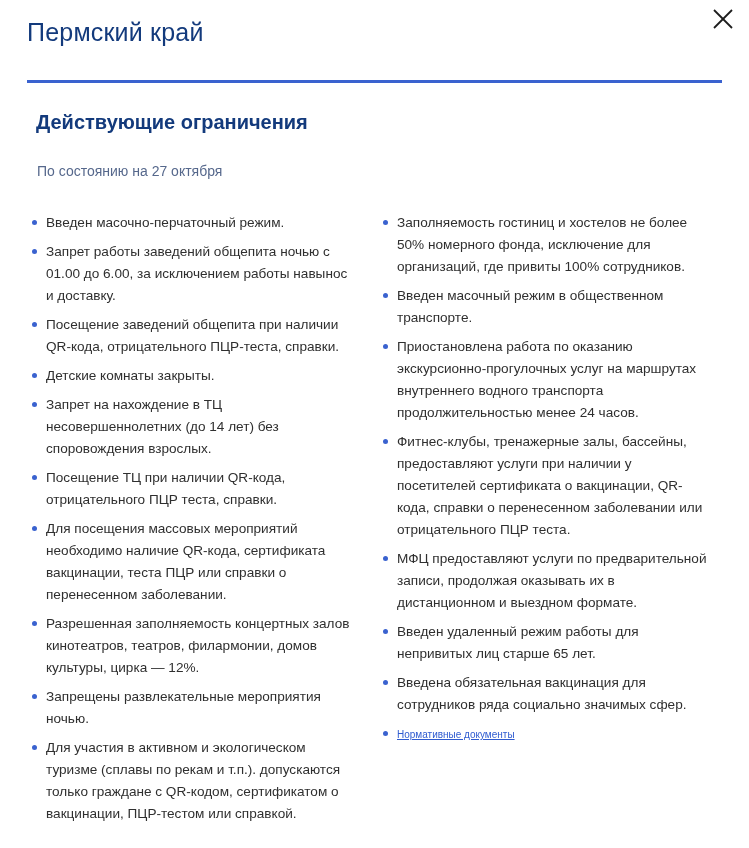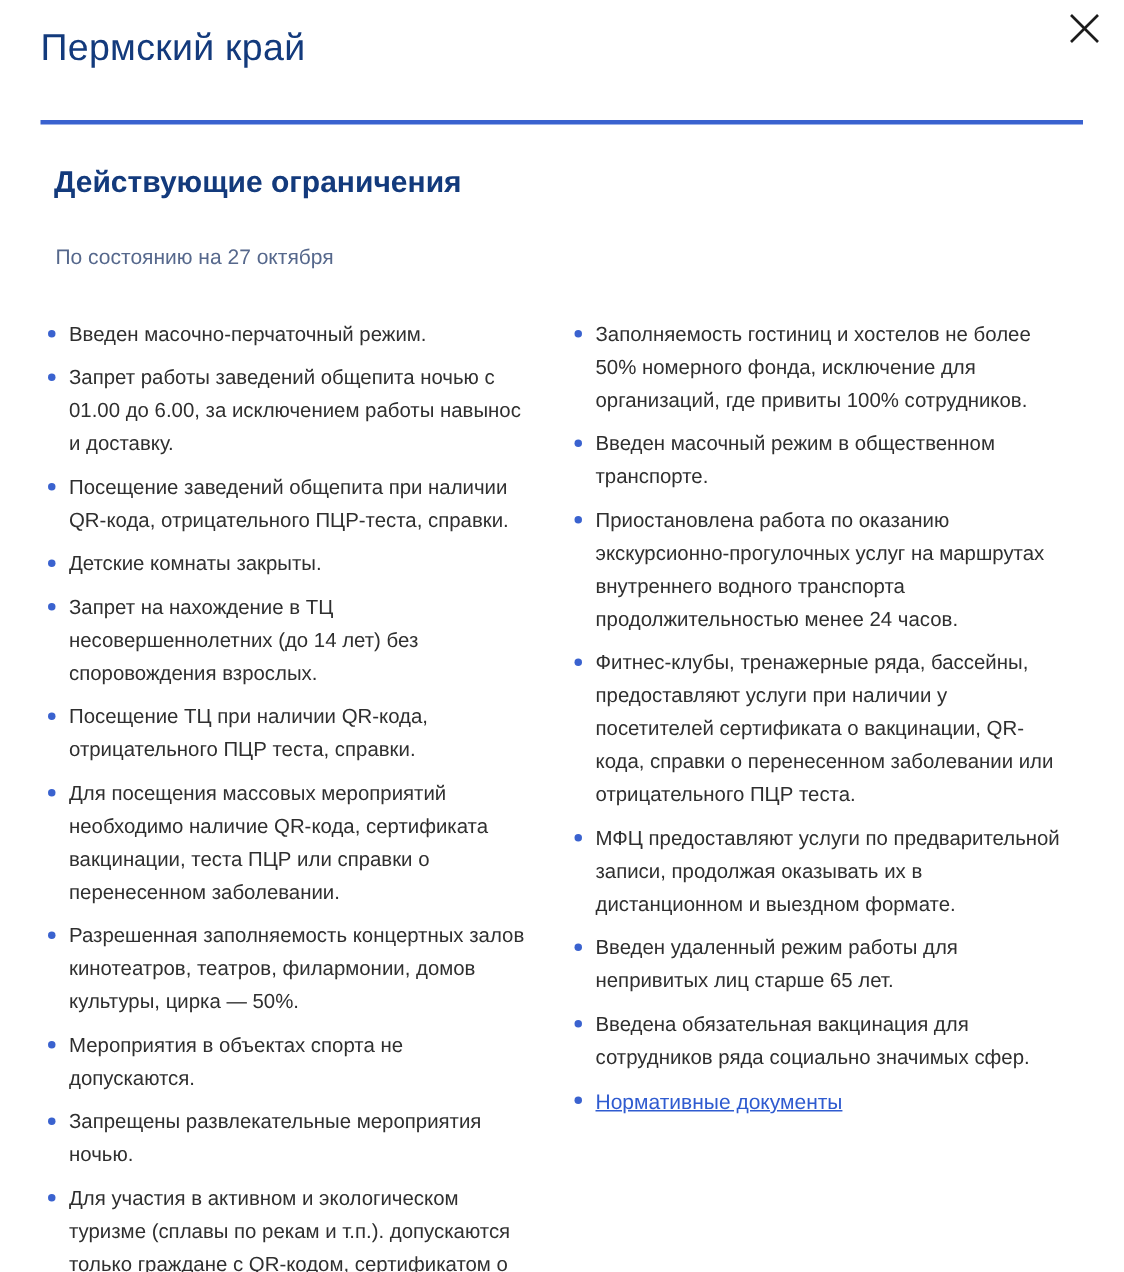--- a/index.html
+++ b/index.html
@@ -134,21 +134,21 @@
     height: 5px;
     border-radius: 50%;
     background: #3a62cf;
   }
   ul.rules > li.link-item {
     margin-top: 2px;
   }
   a.doc-link {
     color: #2f5bd0;
     text-decoration: underline;
-    font-size: 14px;
+    font-size: 10px;
     line-height: 22px;
     cursor: pointer;
   }
 </style>
 </head>
 <body>
 
 <div class="card">
 
   <button class="close-btn" aria-label="Закрыть">
@@ -170,33 +170,32 @@
 
     <div class="col col-left">
       <ul class="rules" id="left-list">
           <li>Введен масочно-перчаточный режим.</li>
           <li>Запрет работы заведений общепита ночью с 01.00 до 6.00, за исключением работы навынос и доставку.</li>
           <li>Посещение заведений общепита при наличии QR-кода, отрицательного ПЦР-теста, справки.</li>
           <li>Детские комнаты закрыты.</li>
           <li>Запрет на нахождение в ТЦ несовершеннолетних (до 14 лет) без споровождения взрослых.</li>
           <li>Посещение ТЦ при наличии QR-кода, отрицательного ПЦР теста, справки.</li>
           <li>Для посещения массовых мероприятий необходимо наличие QR-кода, сертификата вакцинации, теста ПЦР или справки о перенесенном заболевании.</li>
-          <li>Разрешенная заполняемость концертных залов кинотеатров, театров, филармонии, домов культуры, цирка — 50%.</li>
-          <li>Мероприятия в объектах спорта не допускаются.</li>
+          <li>Разрешенная заполняемость концертных залов кинотеатров, театров, филармонии, домов культуры, цирка — 12%.</li>
           <li>Запрещены развлекательные мероприятия ночью.</li>
           <li>Для участия в активном и экологическом туризме (сплавы по рекам и т.п.). допускаются только граждане с QR-кодом, сертификатом о вакцинации, ПЦР-тестом или справкой.</li>
         </ul>
     </div>
 
     <div class="col col-right">
       <ul class="rules" id="right-list">
           <li>Заполняемость гостиниц и хостелов не более 50% номерного фонда, исключение для организаций, где привиты 100% сотрудников.</li>
           <li>Введен масочный режим в общественном транспорте.</li>
           <li>Приостановлена работа по оказанию экскурсионно-прогулочных услуг на маршрутах внутреннего водного транспорта продолжительностью менее 24 часов.</li>
-          <li>Фитнес-клубы, тренажерные ряда, бассейны, предоставляют услуги при наличии у посетителей сертификата о вакцинации, QR-кода, справки о перенесенном заболевании или отрицательного ПЦР теста.</li>
+          <li>Фитнес-клубы, тренажерные залы, бассейны, предоставляют услуги при наличии у посетителей сертификата о вакцинации, QR-кода, справки о перенесенном заболевании или отрицательного ПЦР теста.</li>
           <li>МФЦ предоставляют услуги по предварительной записи, продолжая оказывать их в дистанционном и выездном формате.</li>
           <li>Введен удаленный режим работы для непривитых лиц старше 65 лет.</li>
           <li>Введена обязательная вакцинация для сотрудников ряда социально значимых сфер.</li>
           <li class="link-item"><a class="doc-link" href="#">Нормативные документы</a></li>
         </ul>
     </div>
 
   </div>
 
 </div>

